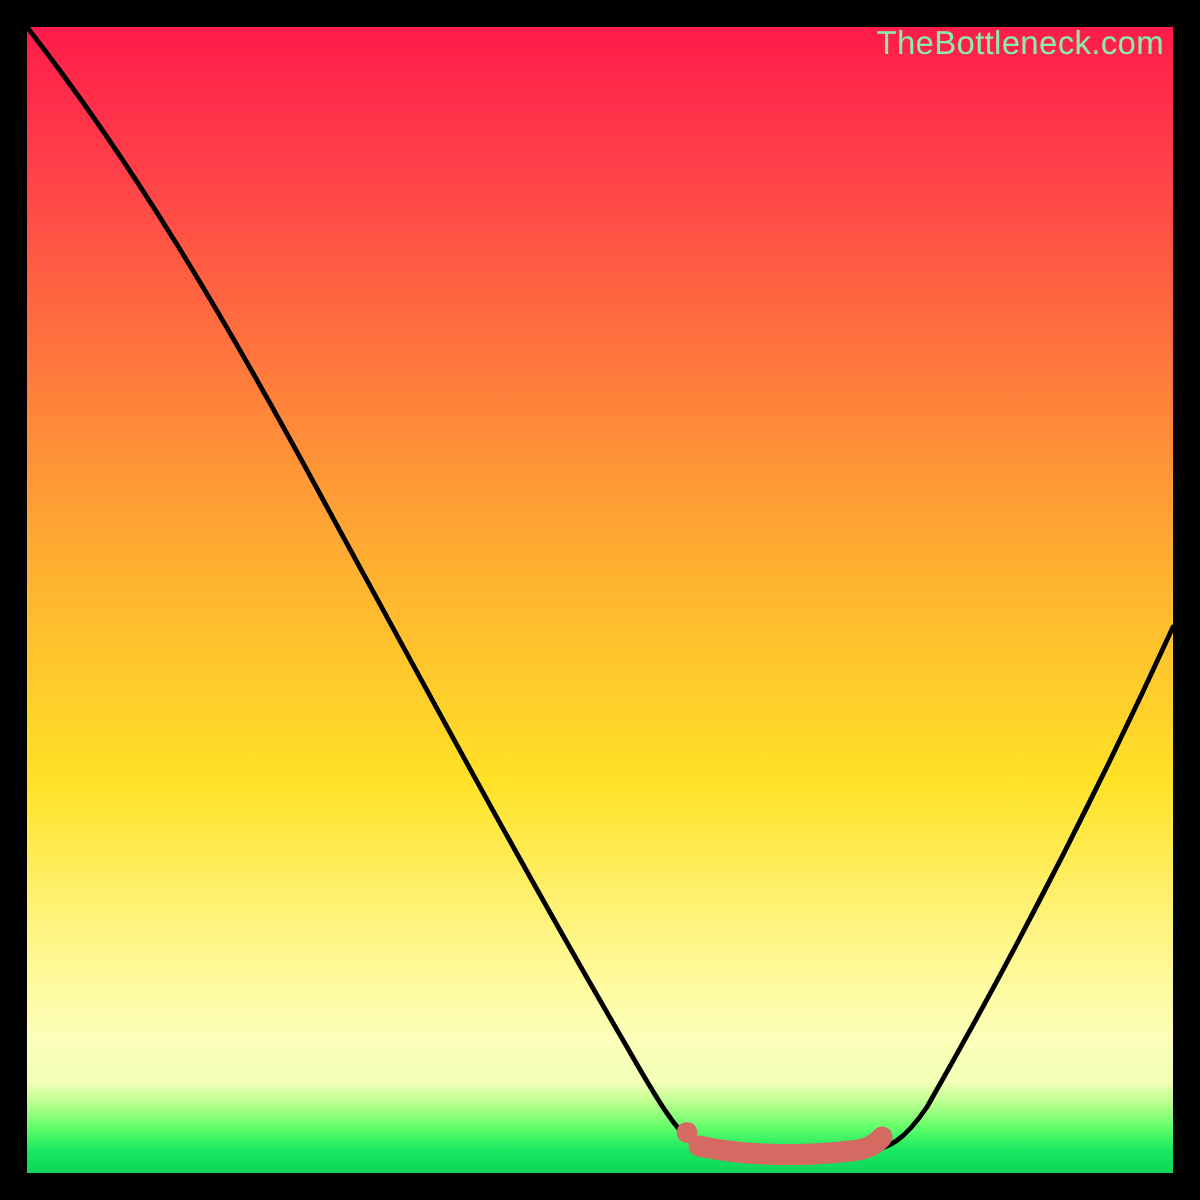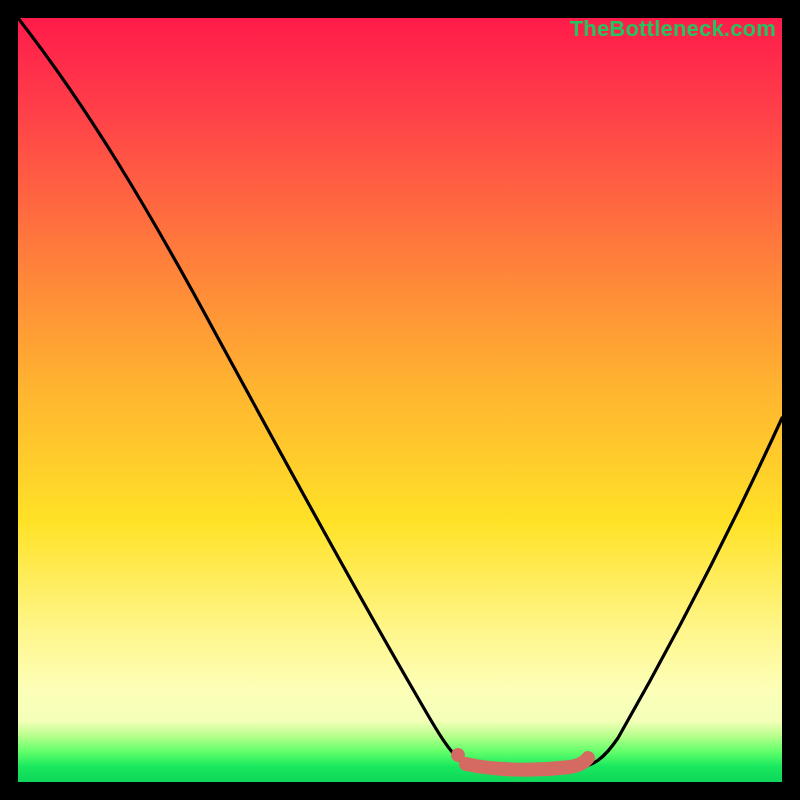--- a/index.html
+++ b/index.html
@@ -54,23 +54,23 @@
     left: 0;
     top: 0;
     width: 764px;
     height: 764px;
     overflow: visible;
   }
   .watermark {
     position: absolute;
     top: -2px;
     right: 6px;
-    color: #22c55e;
+    color: #86efac;
     font-size: 22px;
-    font-weight: 700;
+    font-weight: 400;
     letter-spacing: 0.2px;
     user-select: none;
   }
 </style>
 </head>
 <body>
 
 <div class="frame">
 
   <div class="plot-area">

